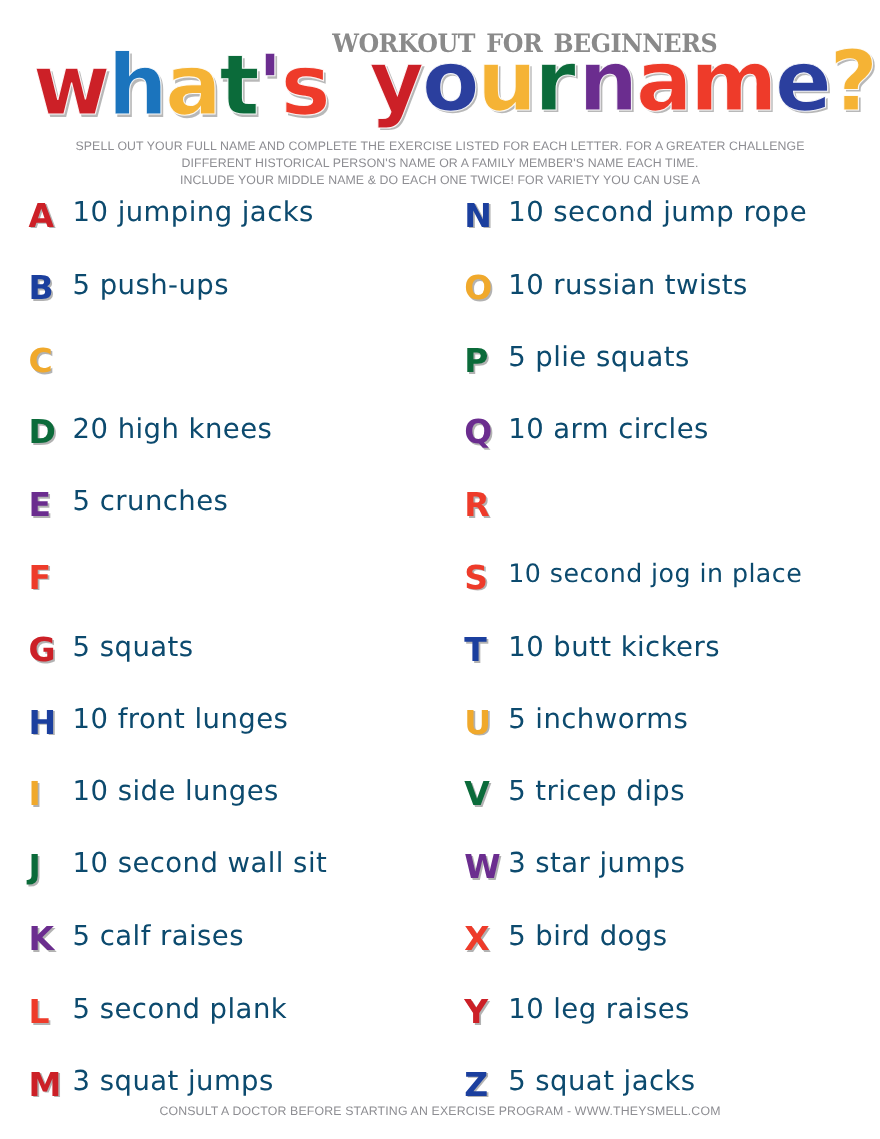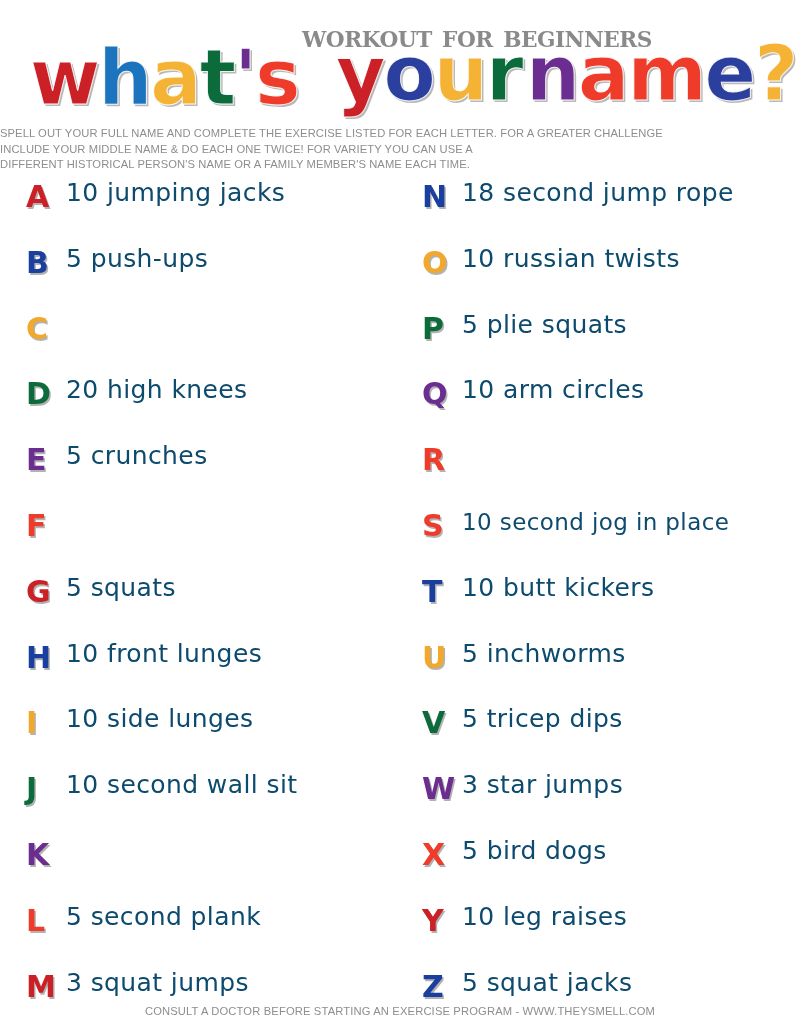--- a/index.html
+++ b/index.html
@@ -76,20 +76,21 @@
        1px -1px 0 #ffffff,
       -1px  1px 0 #ffffff;
     -webkit-text-stroke: 1px rgba(255,255,255,0.9);
   }
 
   .subtitle {
     position: absolute;
     left: 0;
     top: 126px;
     width: 800px;
+    text-align: center;
     font-family: "Liberation Sans", sans-serif;
     font-size: 11.2px;
     line-height: 15.5px;
     color: #8d8d92;
     letter-spacing: 0.1px;
   }
   .subtitle div { white-space: nowrap; }
 
   
   .lists {
@@ -161,22 +162,22 @@
     <div class="kicker">Workout for Beginners</div>
 
     <div class="wordmark">
       <div class="wm-line wm-whats"><span style="color: rgb(204, 32, 39);">w</span><span style="color: rgb(27, 116, 189);">h</span><span style="color: rgb(245, 179, 53);">a</span><span style="color: rgb(11, 107, 58);">t</span><span style="color: rgb(107, 45, 143);">'</span><span style="color: rgb(238, 59, 42);">s</span></div>
       <div class="wm-line wm-your"><span style="color: rgb(204, 32, 39);">y</span><span style="color: rgb(43, 63, 158);">o</span><span style="color: rgb(245, 179, 53);">u</span><span style="color: rgb(11, 107, 58);">r</span></div>
       <div class="wm-line wm-name"><span style="color: rgb(107, 45, 143);">n</span><span style="color: rgb(238, 59, 42);">a</span><span style="color: rgb(238, 59, 42);">m</span><span style="color: rgb(43, 63, 158);">e</span><span style="color: rgb(245, 179, 53);">?</span></div>
     </div>
 
     <div class="subtitle">
         <div>SPELL OUT YOUR FULL NAME AND COMPLETE THE EXERCISE LISTED FOR EACH LETTER. FOR A GREATER CHALLENGE</div>
+        <div>DIFFERENT HISTORICAL PERSON'S NAME OR A FAMILY MEMBER'S NAME EACH TIME.</div>
         <div>INCLUDE YOUR MIDDLE NAME &amp; DO EACH ONE TWICE! FOR VARIETY YOU CAN USE A</div>
-        <div>DIFFERENT HISTORICAL PERSON'S NAME OR A FAMILY MEMBER'S NAME EACH TIME.</div>
       </div>
   </div>
 
   <div class="lists">
     <div class="col col-left">
         <div class="row">
           <div class="letter" style="color: rgb(204, 32, 39);">A</div>
           <div class="exercise">10 jumping jacks</div>
         </div>
         <div class="row">
@@ -208,34 +209,35 @@
         <div class="row">
           <div class="letter" style="color: rgb(240, 169, 44);">I</div>
           <div class="exercise">10 side lunges</div>
         </div>
         <div class="row">
           <div class="letter" style="color: rgb(11, 107, 58);">J</div>
           <div class="exercise">10 second wall sit</div>
         </div>
         <div class="row">
           <div class="letter" style="color: rgb(107, 45, 143);">K</div>
+          <div class="exercise">5 calf raises</div>
         </div>
         <div class="row">
           <div class="letter" style="color: rgb(238, 59, 42);">L</div>
           <div class="exercise">5 second plank</div>
         </div>
         <div class="row">
           <div class="letter" style="color: rgb(204, 32, 39);">M</div>
           <div class="exercise">3 squat jumps</div>
         </div>
       </div>
     <div class="col col-right">
         <div class="row">
           <div class="letter" style="color: rgb(27, 63, 158);">N</div>
-          <div class="exercise">18 second jump rope</div>
+          <div class="exercise">10 second jump rope</div>
         </div>
         <div class="row">
           <div class="letter" style="color: rgb(240, 169, 44);">O</div>
           <div class="exercise">10 russian twists</div>
         </div>
         <div class="row">
           <div class="letter" style="color: rgb(11, 107, 58);">P</div>
           <div class="exercise">5 plie squats</div>
         </div>
         <div class="row">

